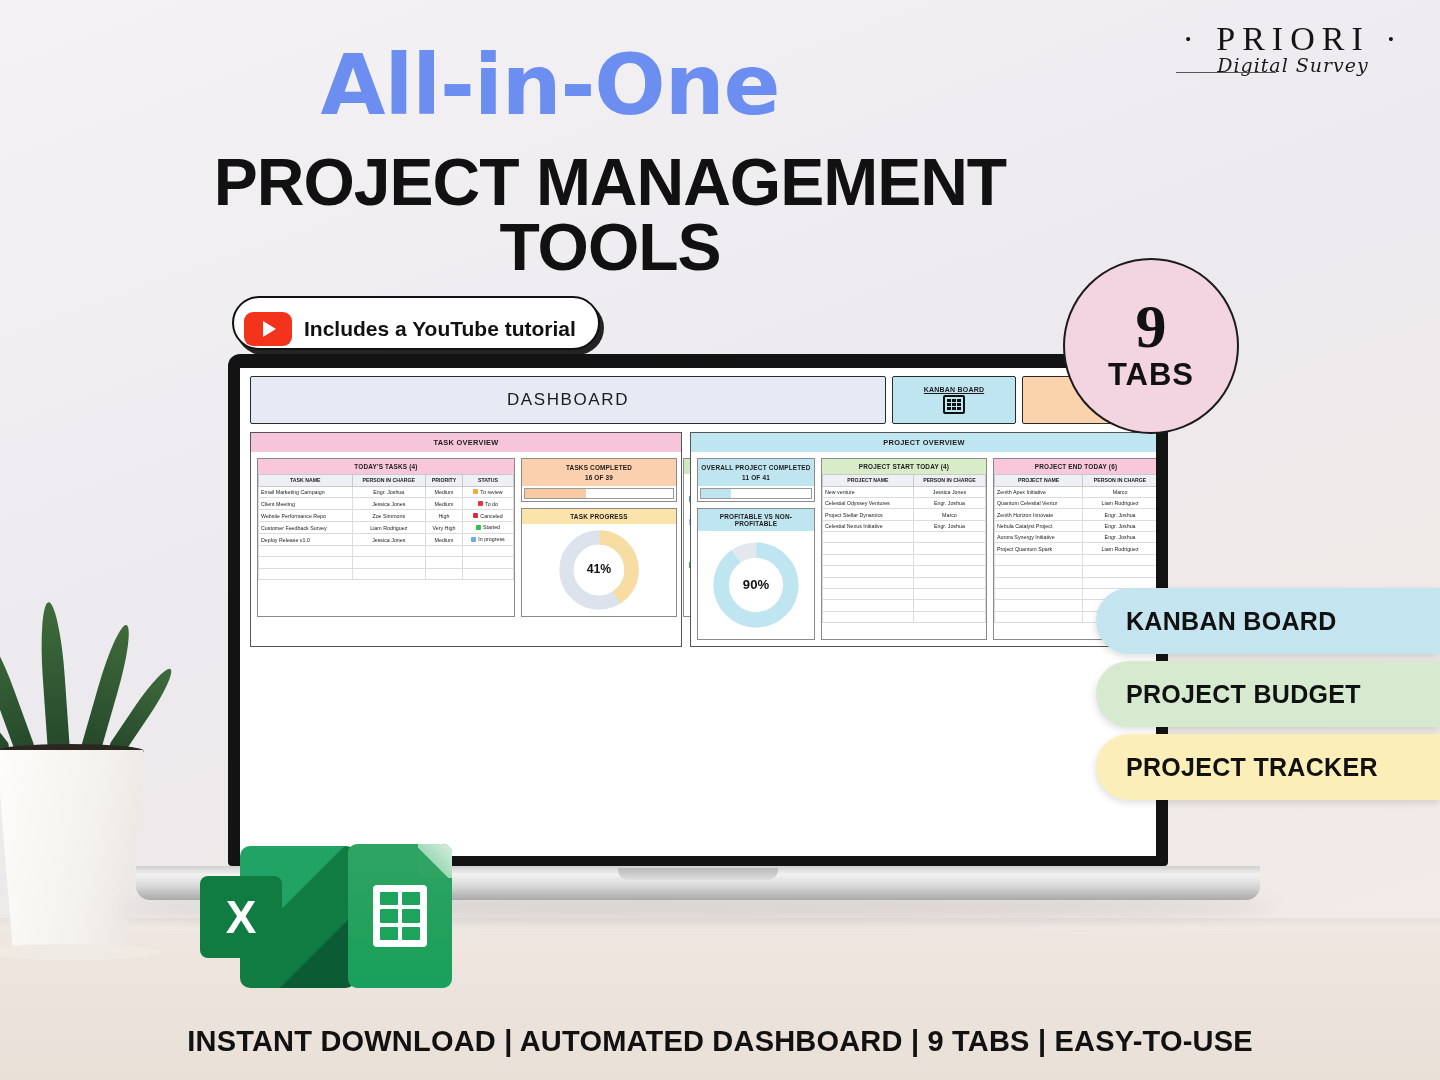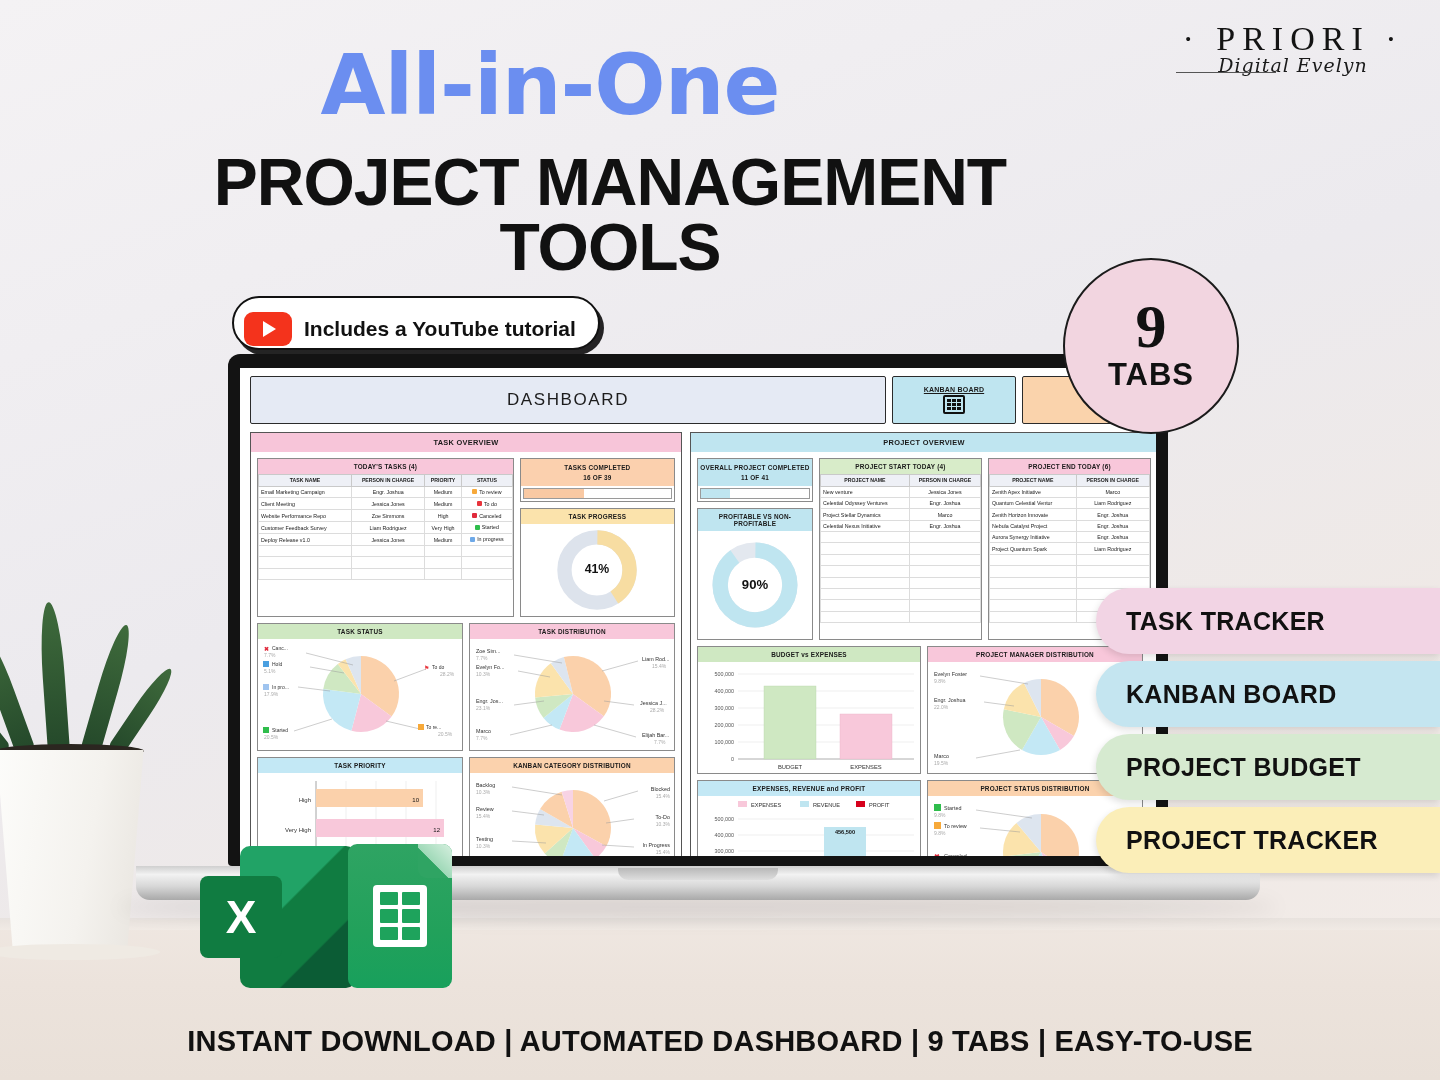--- a/index.html
+++ b/index.html
@@ -81,21 +81,21 @@
   .mini-tab.orange{background:#fad3ac;}
   .mini-tab .tlabel{font-size:7px;font-weight:bold;text-decoration:underline;letter-spacing:.2px;}
   .grid-ico{width:22px;height:19px;border:2px solid #111;border-radius:2px;display:grid;
     grid-template-columns:1fr 1fr 1fr;grid-template-rows:1fr 1fr 1fr;gap:1.4px;padding:2px;}
   .grid-ico i{background:#111;display:block;}
 
   .panels { display:flex; gap:8px; margin-top:8px; }
   .panel { border:1.2px solid #555; background:#fff; }
   .panel-hd { text-align:center; font-weight:bold; font-size:7.4px; padding:5px 4px; letter-spacing:.3px; }
   .hd-pink{background:#f7c5d9;} .hd-blue{background:#bfe5f0;}
-  .panel-body{ padding:6px; display:flex; gap:6px; flex-direction:column;}
+  .panel-body{ padding:6px; display:flex; gap:6px; flex-direction:row;}
 
   .card { border:1.1px solid #8a8a8a; background:#fff; }
   .card-hd{ text-align:center;font-weight:bold;font-size:6.4px;padding:4px 2px;letter-spacing:.2px;}
   .c-pink{background:#f8c7da;} .c-peach{background:#fbd0ae;} .c-yellow{background:#fbe3ac;}
   .c-blue{background:#bfe5f0;} .c-green{background:#cfe8c2;} .c-lgreen{background:#d8ecc9;}
   .c-sky{background:#c3e8f5;} .c-orange{background:#fbd2ad;}
 
   table.tbl{width:100%;border-collapse:collapse;font-size:5.3px;}
   table.tbl th{background:#eef0f6;border:.6px solid #c9c9c9;font-weight:bold;padding:2.3px 1px;text-align:center;font-size:5.2px;}
   table.tbl td{border:.6px solid #dcdcdc;padding:2.2px 2px;height:9.6px;}
@@ -163,21 +163,21 @@
 <div class="hdr">
   <div class="title-all">All-in-One</div>
   <div class="title-main">
     <div>PROJECT MANAGEMENT</div>
     <div>TOOLS</div>
   </div>
   <div class="logo">
     <div class="logo-main">
       · <span>PRIORI</span> ·
     </div>
-    <div class="logo-sub">Digital Evelyn</div>
+    <div class="logo-sub">Digital Survey</div>
     <div class="logo-rule"></div>
   </div>
 </div>
 
 <div class="yt-pill">
   <span class="yt-icon">
       <i class="tri"></i>
     </span>
   <span class="yt-text">Includes a YouTube tutorial</span>
 </div>
@@ -787,23 +787,20 @@
       <div class="notch"></div>
     </div>
 </div>
 
 <div class="tabs-badge">
   <span class="num">9</span>
   <span class="lbl">TABS</span>
 </div>
 
 <div class="pills">
-  <div class="pill" style="background:#f2d4e4">
-      <span>TASK TRACKER</span>
-    </div>
   <div class="pill" style="background:#c4e5f0">
       <span>KANBAN BOARD</span>
     </div>
   <div class="pill" style="background:#d6ead0">
       <span>PROJECT BUDGET</span>
     </div>
   <div class="pill" style="background:#fbeeb8">
       <span>PROJECT TRACKER</span>
     </div>
 </div>

